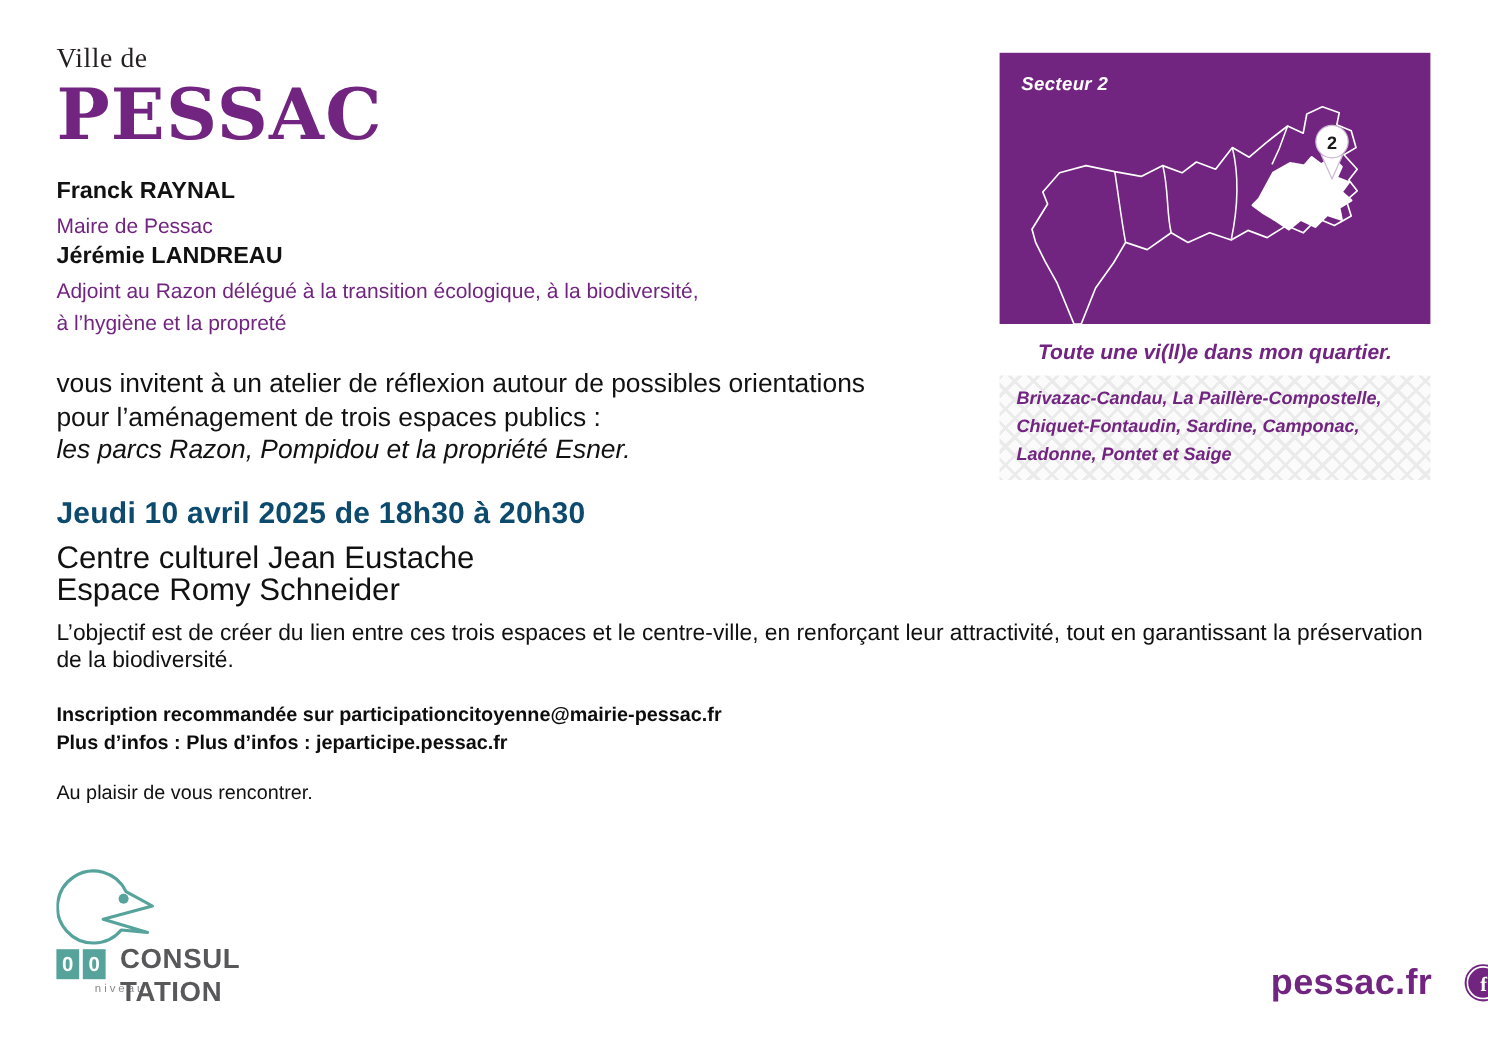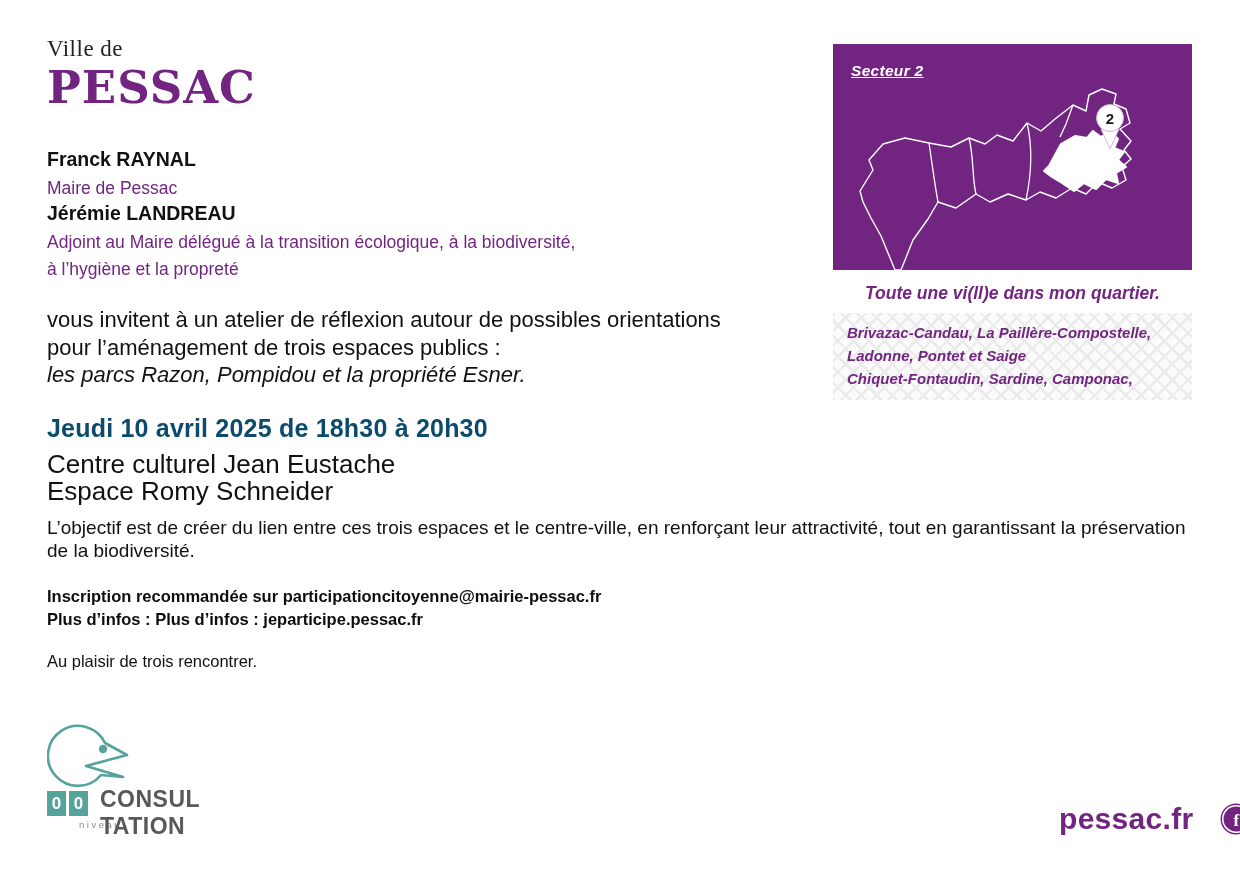--- a/index.html
+++ b/index.html
@@ -4,41 +4,41 @@
 <style>
   * { margin:0; padding:0; box-sizing:border-box; }
   body { background:#ffffff; }
   .page {
     position:relative; width:1240px; height:877px; background:#ffffff;
     font-family:"Liberation Sans", sans-serif; color:#1a1a1a; overflow:hidden;
   }
   
   .logo-block { position:absolute; left:47px; top:36px; }
   .ville-de { font-family:Liberation Serif, serif; font-size:23px; color:#231f20; letter-spacing:.5px; }
-  .pessac-word { font-family:"DejaVu Serif", serif; font-weight:bold; font-size:45px; color:#722580; letter-spacing:1px; line-height:1.15; }
+  .pessac-word { font-family:"DejaVu Serif", serif; font-weight:bold; font-size:59px; color:#722580; letter-spacing:1px; line-height:1.15; }
   
   .signatories { position:absolute; left:47px; top:148px; }
   .sig-name { font-size:19.5px; font-weight:bold; color:#111; line-height:23px; }
   .sig-role { font-size:17.5px; color:#722580; line-height:27px; margin-top:4px; }
   .sig-2 { }
   
   .invite { position:absolute; left:47px; top:306px; font-size:22px; line-height:27.5px; color:#111; }
   .invite .italic { font-style:italic; }
   
   .event { position:absolute; left:47px; top:414px; }
   .event-title { font-size:25px; font-weight:bold; color:#0c4a6e; letter-spacing:.2px; }
   .event-venue { font-size:26px; line-height:27px; margin-top:8px; color:#111; }
   
   .objective { position:absolute; left:47px; top:516px; width:1152px; font-size:19px; line-height:23px; color:#111; }
   .registration { position:absolute; left:47px; top:585px; font-size:16.5px; line-height:23px; font-weight:bold; color:#0d0d0d; }
   .closing { position:absolute; left:47px; top:652px; font-size:16.5px; color:#111; }
   
   .sector-card { position:absolute; left:833px; top:44px; width:359px; }
   .map-box { position:relative; width:359px; height:226px; background:#722580; }
-  .sector-label { position:absolute; left:18px; top:18px; color:#ffffff; font-weight:bold; font-style:italic; font-size:15.5px; letter-spacing:.3px;text-decoration:underline; }
+  .sector-label { position:absolute; left:18px; top:18px; color:#ffffff; font-weight:bold; font-style:italic; font-size:15.5px; letter-spacing:.3px; }
   .map-svg { position:absolute; left:0; top:0; width:100%; height:100%; }
   .tagline { margin-top:13px; text-align:center; color:#722580; font-weight:bold; font-style:italic; font-size:17.5px; }
   .quartiers {
     margin-top:9px; padding:8px 10px 10px 14px;
     font-weight:bold; font-style:italic; font-size:15px; line-height:23px; color:#722580;
     background:
       repeating-linear-gradient(45deg, #ebebeb 0 2.5px, rgba(255,255,255,0) 2.5px 11px),
       repeating-linear-gradient(135deg, #ebebeb 0 2.5px, rgba(255,255,255,0) 2.5px 11px),
       #fbfbfb;
   }
@@ -67,21 +67,21 @@
     <div class="ville-de">Ville de</div>
     <div class="pessac-word">PESSAC</div>
   </div>
 
   <div class="signatories">
     <div class="sig-name">Franck RAYNAL</div>
     <div class="sig-role">Maire de Pessac</div>
     <div class="sig-2">
       <div class="sig-name">Jérémie LANDREAU</div>
       <div class="sig-role">
-        <div>Adjoint au Maire délégué à la transition écologique, à la biodiversité,</div>
+        <div>Adjoint au Razon délégué à la transition écologique, à la biodiversité,</div>
         <div>à l’hygiène et la propreté</div>
       </div>
     </div>
   </div>
 
   <div class="invite">
     <div>vous invitent à un atelier de réflexion autour de possibles orientations</div>
     <div>pour l’aménagement de trois espaces publics :</div>
     <div class="italic">les parcs Razon, Pompidou et la propriété Esner.</div>
   </div>
@@ -98,21 +98,21 @@
 
   <div class="registration">
     <div>
       <span>Inscription recommandée sur </span><span>participationcitoyenne@mairie-pessac.fr</span>
     </div>
     <div>
       <span>Plus d’infos : Plus d’infos : </span><span>jeparticipe.pessac.fr</span>
     </div>
   </div>
 
-  <div class="closing">Au plaisir de trois rencontrer.</div>
+  <div class="closing">Au plaisir de vous rencontrer.</div>
 
   <div class="sector-card">
     <div class="map-box">
       <svg class="map-svg" viewBox="0 0 359 226">
 
         <path d="M30,158 L27,147 L40,126 L36,116 L50,100 L72,94 L96,99 L118,103 L136,94 L152,100 L164,91 L180,97 L194,79 L208,87 L222,75 L240,61 L253,67 L256,51 L269,45 L283,50 L281,60 L293,65 L297,79 L287,85 L298,97 L291,106 L298,115 L289,123 L293,136 L279,144 L265,138 L253,150 L239,144 L223,154 L207,148 L193,156 L175,150 L157,158 L143,150 L123,164 L105,158 L95,175 L80,196 L68,226 L62,226 L48,192 L38,174 Z" fill="none" stroke="#ffffff" stroke-width="1.4" stroke-linejoin="round"></path>
 
         <path d="M136,94 C141,114 139,134 143,150" fill="none" stroke="#ffffff" stroke-width="1.3"></path>
         <path d="M194,79 C200,104 198,132 193,156" fill="none" stroke="#ffffff" stroke-width="1.3"></path>
         <path d="M240,61 L233,80 L227,93" fill="none" stroke="#ffffff" stroke-width="1.3"></path>
@@ -124,22 +124,22 @@
           <path d="M277,105 L268,85 L286,85 Z" fill="#ffffff" stroke="#cbb8d4" stroke-width="1"></path>
           <circle cx="277" cy="74" r="13.5" fill="#ffffff" stroke="#cbb8d4" stroke-width="1"></circle>
           <text x="277" y="80" text-anchor="middle" font-size="15" font-weight="bold" fill="#1a1a1a" font-family="Liberation Sans, sans-serif">2</text>
         </g>
       </svg>
       <div class="sector-label">Secteur 2</div>
     </div>
     <div class="tagline">Toute une vi(ll)e dans mon quartier.</div>
     <div class="quartiers">
       <div>Brivazac-Candau, La Paillère-Compostelle,</div>
+      <div>Chiquet-Fontaudin, Sardine, Camponac,</div>
       <div>Ladonne, Pontet et Saige</div>
-      <div>Chiquet-Fontaudin, Sardine, Camponac,</div>
     </div>
   </div>
 
   <div class="consultation">
     <svg class="pacman-svg" width="95" height="75" viewBox="0 0 95 75">
       <path d="M58,30 A30,30 0 1 0 54,62 L76,64 L39,53 L80,42 Z" fill="#ffffff" stroke="#55A39B" stroke-width="2.6" stroke-linejoin="round"></path>
       <circle cx="56" cy="36" r="4.2" fill="#55A39B"></circle>
     </svg>
     <div class="digit-box digit-left">0</div>
     <div class="digit-box digit-right">0</div>

